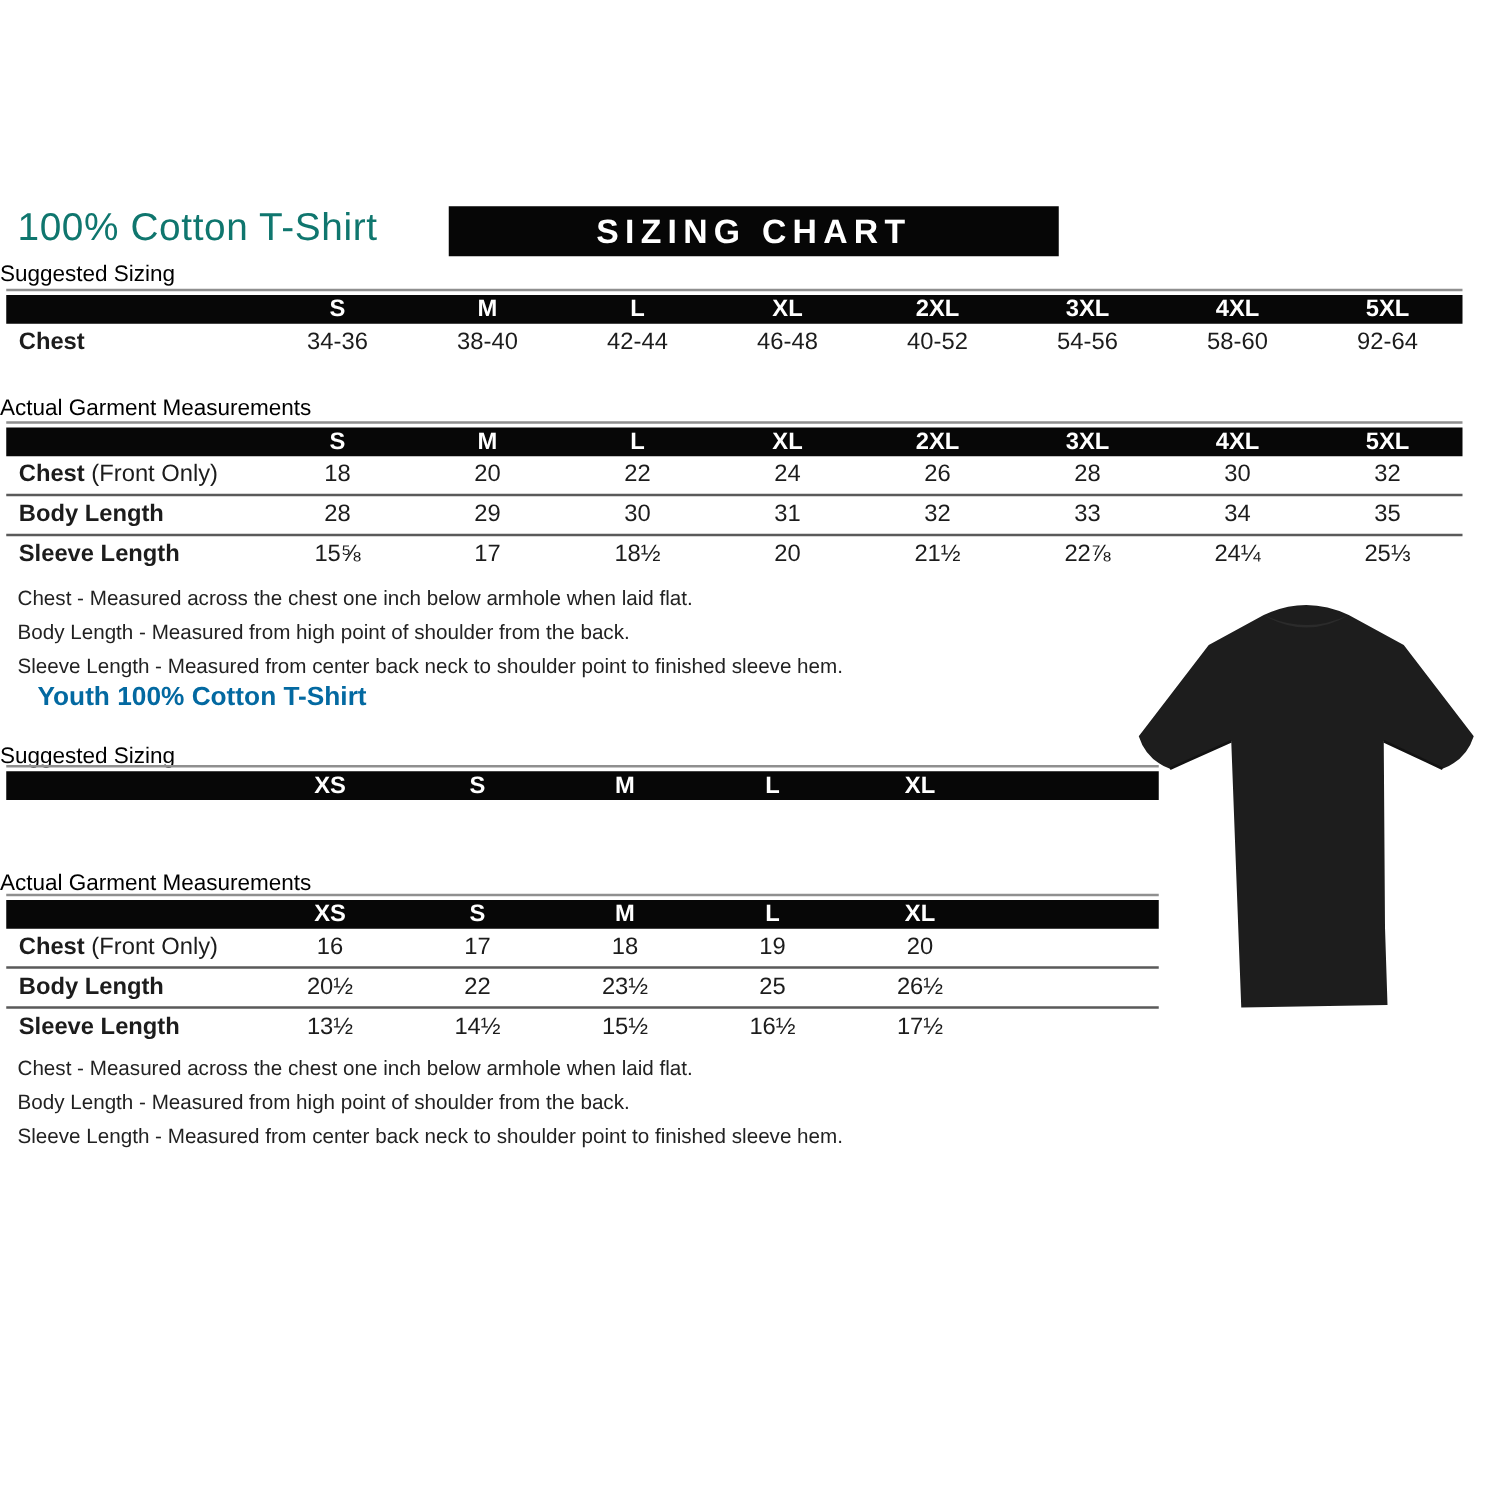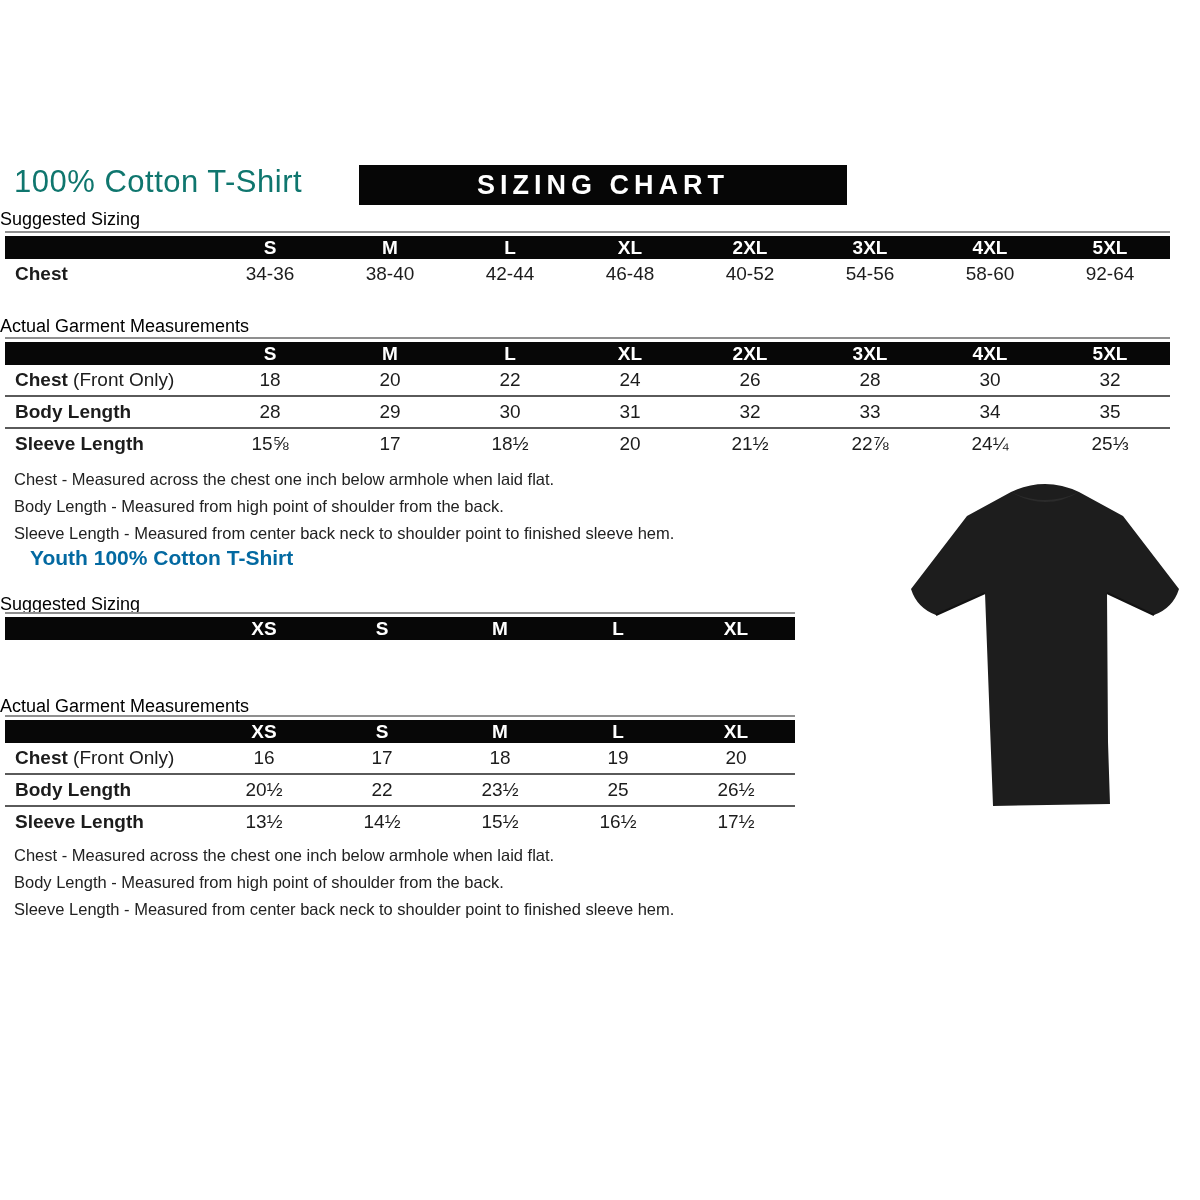--- a/index.html
+++ b/index.html
@@ -18,21 +18,21 @@
   .tbl .rule{height:2px;background:#8f8f8f;margin-bottom:3px;}
   .hdr{display:grid;background:#070707;height:23px;}
   .hdr span{color:#fff;font-weight:bold;font-size:19px;line-height:23px;text-align:center;}
   .row{display:grid;height:30px;}
   .row span{font-size:19px;line-height:30px;text-align:center;color:#1c1c1c;}
   .row .lbl{text-align:left;padding-left:10px;white-space:nowrap;}
   .row .lbl b{font-weight:bold;}
   .row.sep{border-top:2px solid #5a5a5a;}
 
   .adult .hdr,.adult .row{grid-template-columns:205px repeat(8,120px);width:1165px;}
-  .youth .hdr,.youth .row{grid-template-columns:200px repeat(5,118px);width:790px;}
+  .youth .hdr,.youth .row{grid-template-columns:200px repeat(5,118px);width:922px;}
 
   .notes{position:absolute;left:14px;font-size:16.5px;color:#222;}
   .notes div{line-height:27px;}
 
   .tshirt{position:absolute;left:895px;top:472px;width:300px;height:350px;}
 </style>
 </head>
 <body>
 
 <div id="page">

